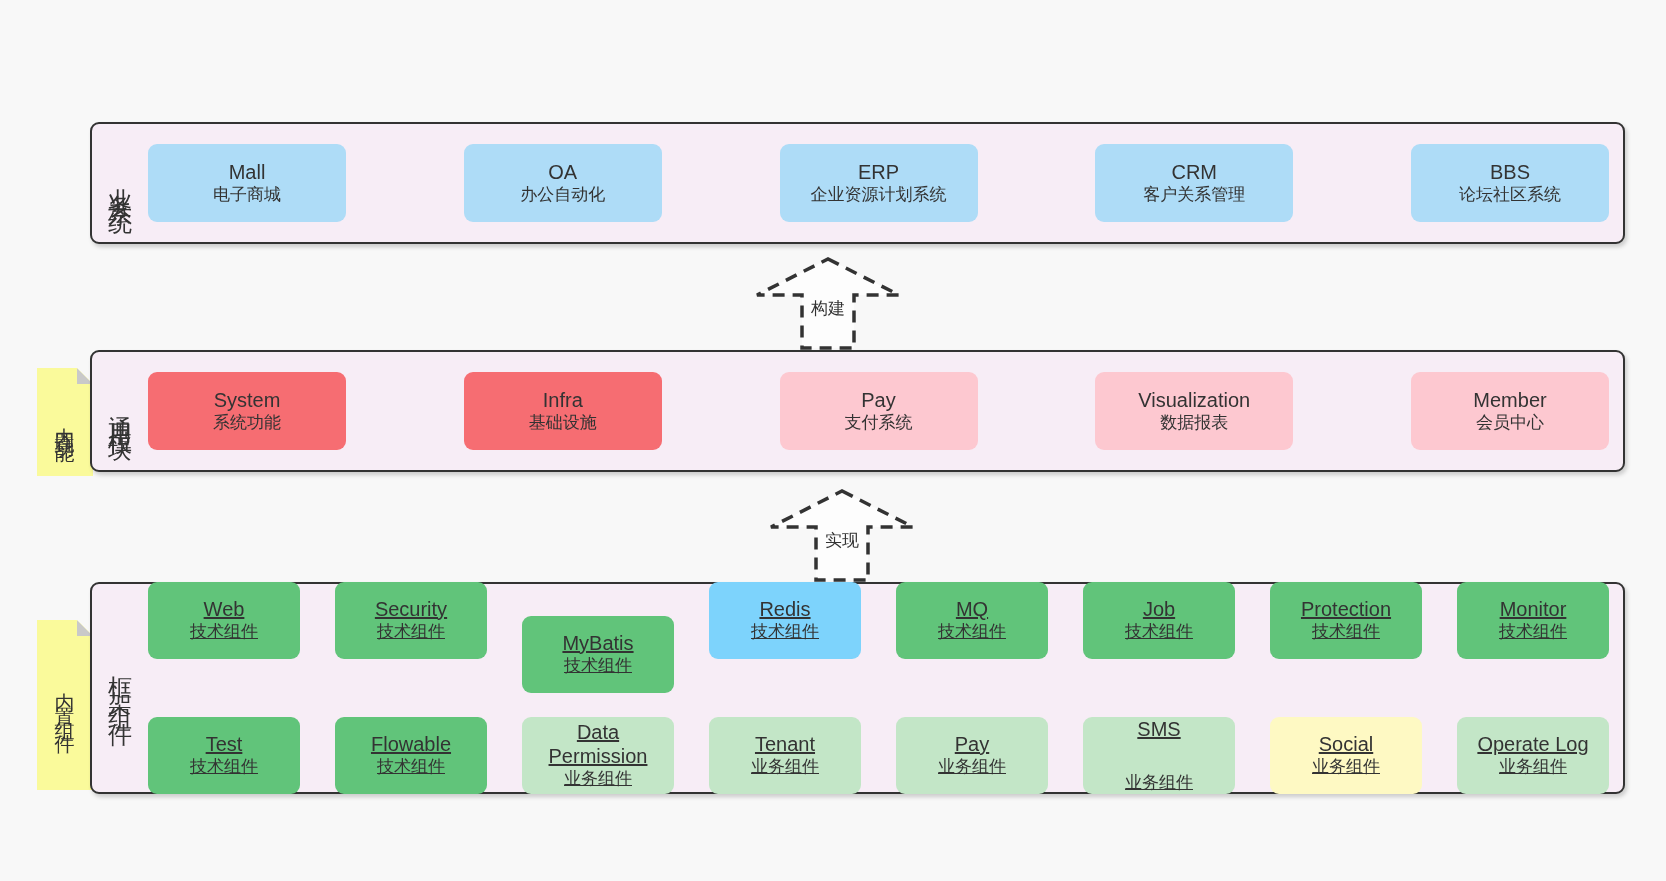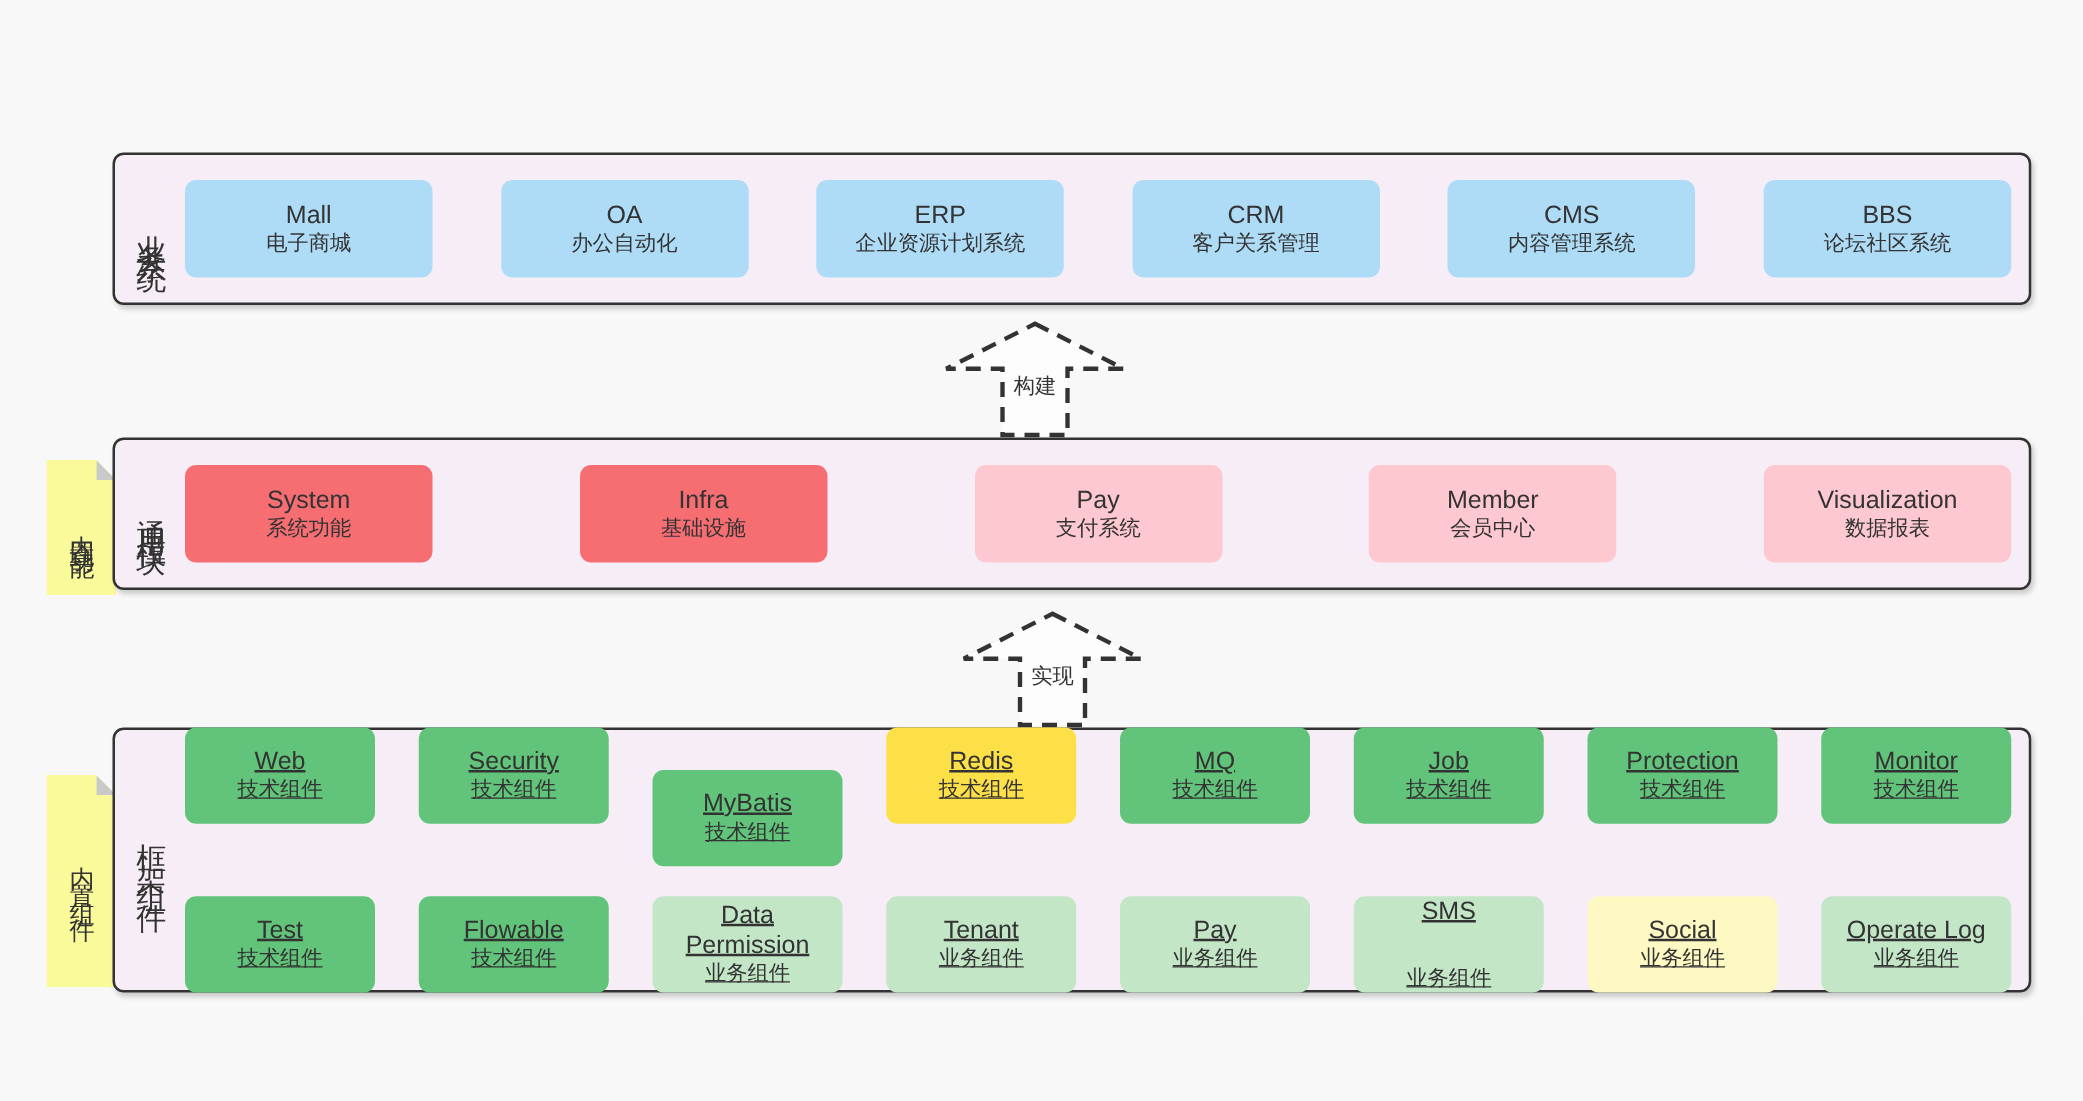--- a/index.html
+++ b/index.html
@@ -108,24 +108,20 @@
           </div>
           <div class="box" style="background: rgb(174, 220, 247);">
             <div class="box-name">ERP</div>
             <div class="box-desc">企业资源计划系统</div>
           </div>
           <div class="box" style="background: rgb(174, 220, 247);">
             <div class="box-name">CRM</div>
             <div class="box-desc">客户关系管理</div>
           </div>
           <div class="box" style="background: rgb(174, 220, 247);">
-            <div class="box-name">CMS</div>
-            <div class="box-desc">内容管理系统</div>
-          </div>
-          <div class="box" style="background: rgb(174, 220, 247);">
             <div class="box-name">BBS</div>
             <div class="box-desc">论坛社区系统</div>
           </div>
         </div>
       </div>
   </div>
 
   <div class="arrow" id="arrow-build">
     <svg width="150" height="97" viewBox="0 0 150 97">
       <polygon points="75,4 146,40 101,40 101,93 49,93 49,40 4,40" fill="#fdfdfd" stroke="#333" stroke-width="3.5" stroke-dasharray="12 8"></polygon>
@@ -143,26 +139,26 @@
           </div>
           <div class="box" style="background: rgb(246, 109, 114);">
             <div class="box-name">Infra</div>
             <div class="box-desc">基础设施</div>
           </div>
           <div class="box" style="background: rgb(253, 200, 208);">
             <div class="box-name">Pay</div>
             <div class="box-desc">支付系统</div>
           </div>
           <div class="box" style="background: rgb(253, 200, 208);">
+            <div class="box-name">Visualization</div>
+            <div class="box-desc">数据报表</div>
+          </div>
+          <div class="box" style="background: rgb(253, 200, 208);">
             <div class="box-name">Member</div>
             <div class="box-desc">会员中心</div>
-          </div>
-          <div class="box" style="background: rgb(253, 200, 208);">
-            <div class="box-name">Visualization</div>
-            <div class="box-desc">数据报表</div>
           </div>
         </div>
       </div>
   </div>
 
   <div class="arrow" id="arrow-implement">
     <svg width="150" height="97" viewBox="0 0 150 97">
       <polygon points="75,4 146,40 101,40 101,93 49,93 49,40 4,40" fill="#fdfdfd" stroke="#333" stroke-width="3.5" stroke-dasharray="12 8"></polygon>
     </svg>
     <span class="arrow-label">实现</span>
@@ -177,21 +173,21 @@
             <div class="box-desc">技术组件</div>
           </div>
           <div class="box" style="background: rgb(97, 196, 122);">
             <div class="box-name">Security</div>
             <div class="box-desc">技术组件</div>
           </div>
           <div class="box" style="background: rgb(97, 196, 122); margin-top: 34px;">
             <div class="box-name">MyBatis</div>
             <div class="box-desc">技术组件</div>
           </div>
-          <div class="box" style="background: #fde047;">
+          <div class="box" style="background: #7dd3fc;">
             <div class="box-name">Redis</div>
             <div class="box-desc">技术组件</div>
           </div>
           <div class="box" style="background: rgb(97, 196, 122);">
             <div class="box-name">MQ</div>
             <div class="box-desc">技术组件</div>
           </div>
           <div class="box" style="background: rgb(97, 196, 122);">
             <div class="box-name">Job</div>
             <div class="box-desc">技术组件</div>

